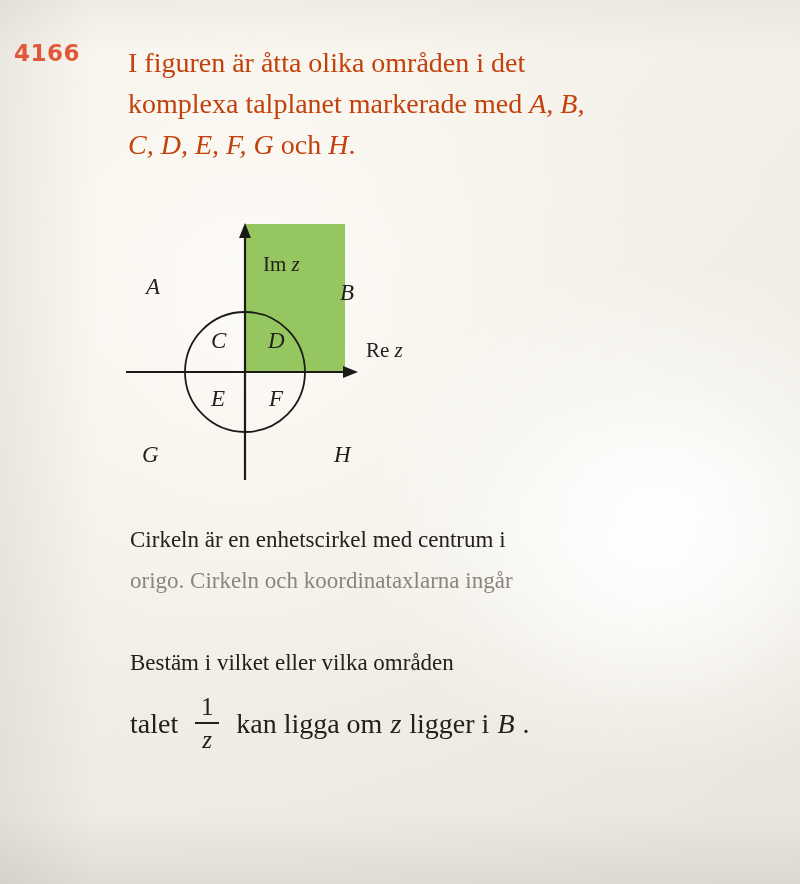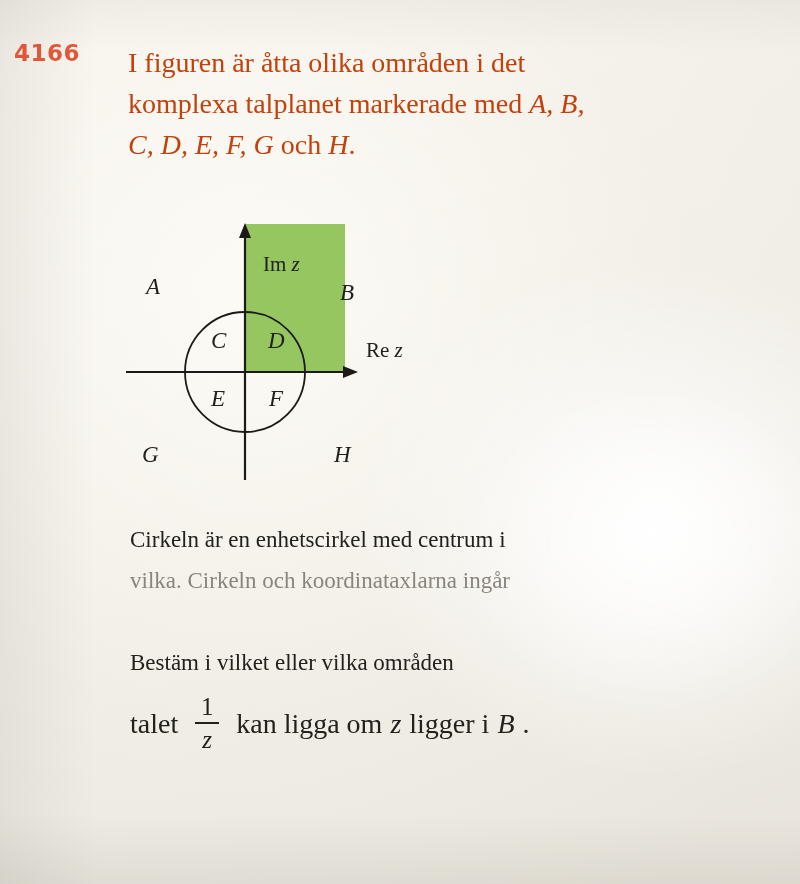--- a/index.html
+++ b/index.html
@@ -187,21 +187,21 @@
     <div class="fig-label" style="left:93px; top:116px;">C</div>
     <div class="fig-label" style="left:150px; top:116px;">D</div>
     <div class="fig-label" style="left:93px; top:174px;">E</div>
     <div class="fig-label" style="left:151px; top:174px;">F</div>
     <div class="fig-label" style="left:24px; top:230px;">G</div>
     <div class="fig-label" style="left:216px; top:230px;">H</div>
   </div>
 
   <div class="lower-text">
     <span><span>Cirkeln är en enhetscirkel med centrum i</span></span><br>
-    <span class="faded1">vilka. Cirkeln och koordinataxlarna ingår</span><br>
+    <span class="faded1">origo. Cirkeln och koordinataxlarna ingår</span><br>
     <br>
     <span>Bestäm i vilket eller vilka områden</span>
   </div>
 
   <div class="talet-line">
     <span>talet</span>
     <span class="frac">
       <span class="num">1</span>
       <span class="bar"></span>
       <span class="den">z</span>

